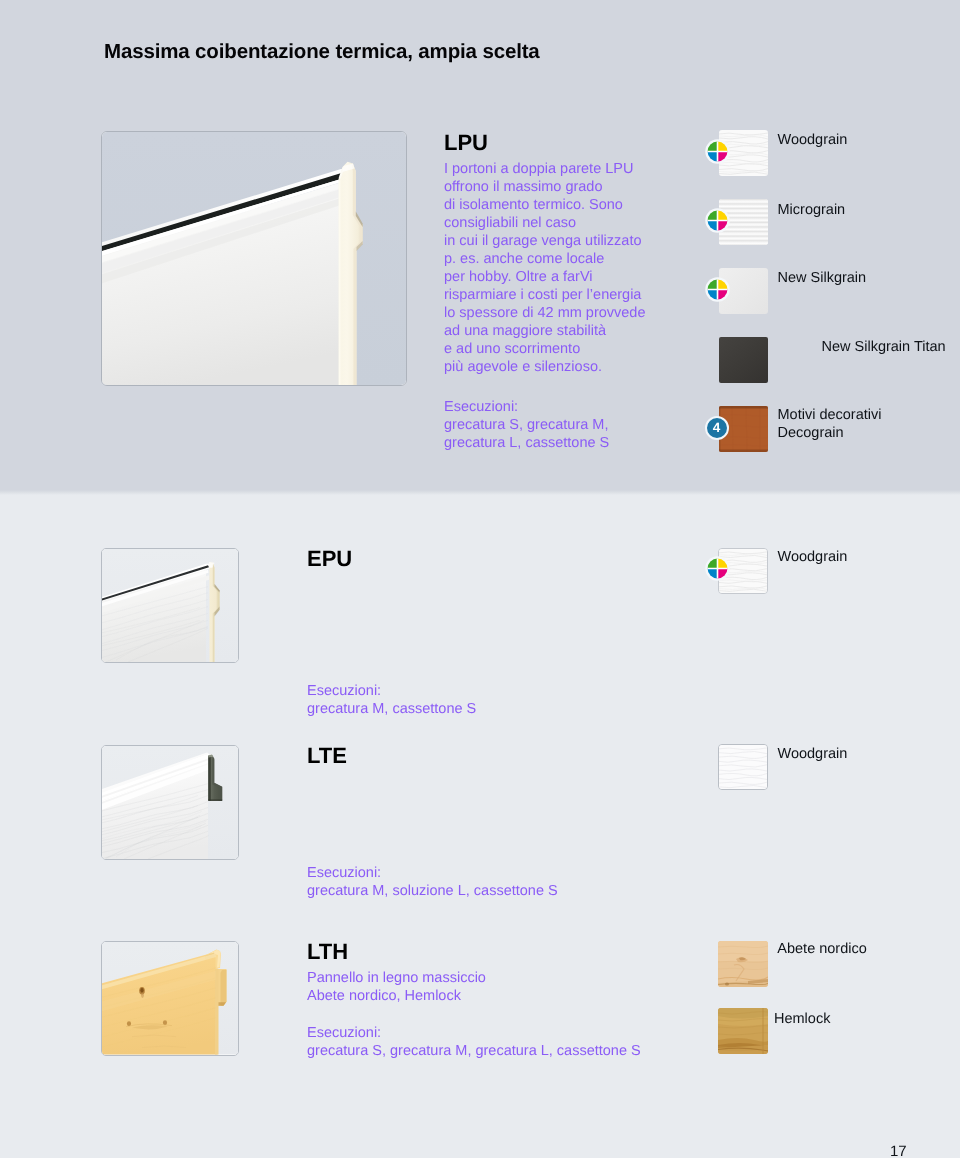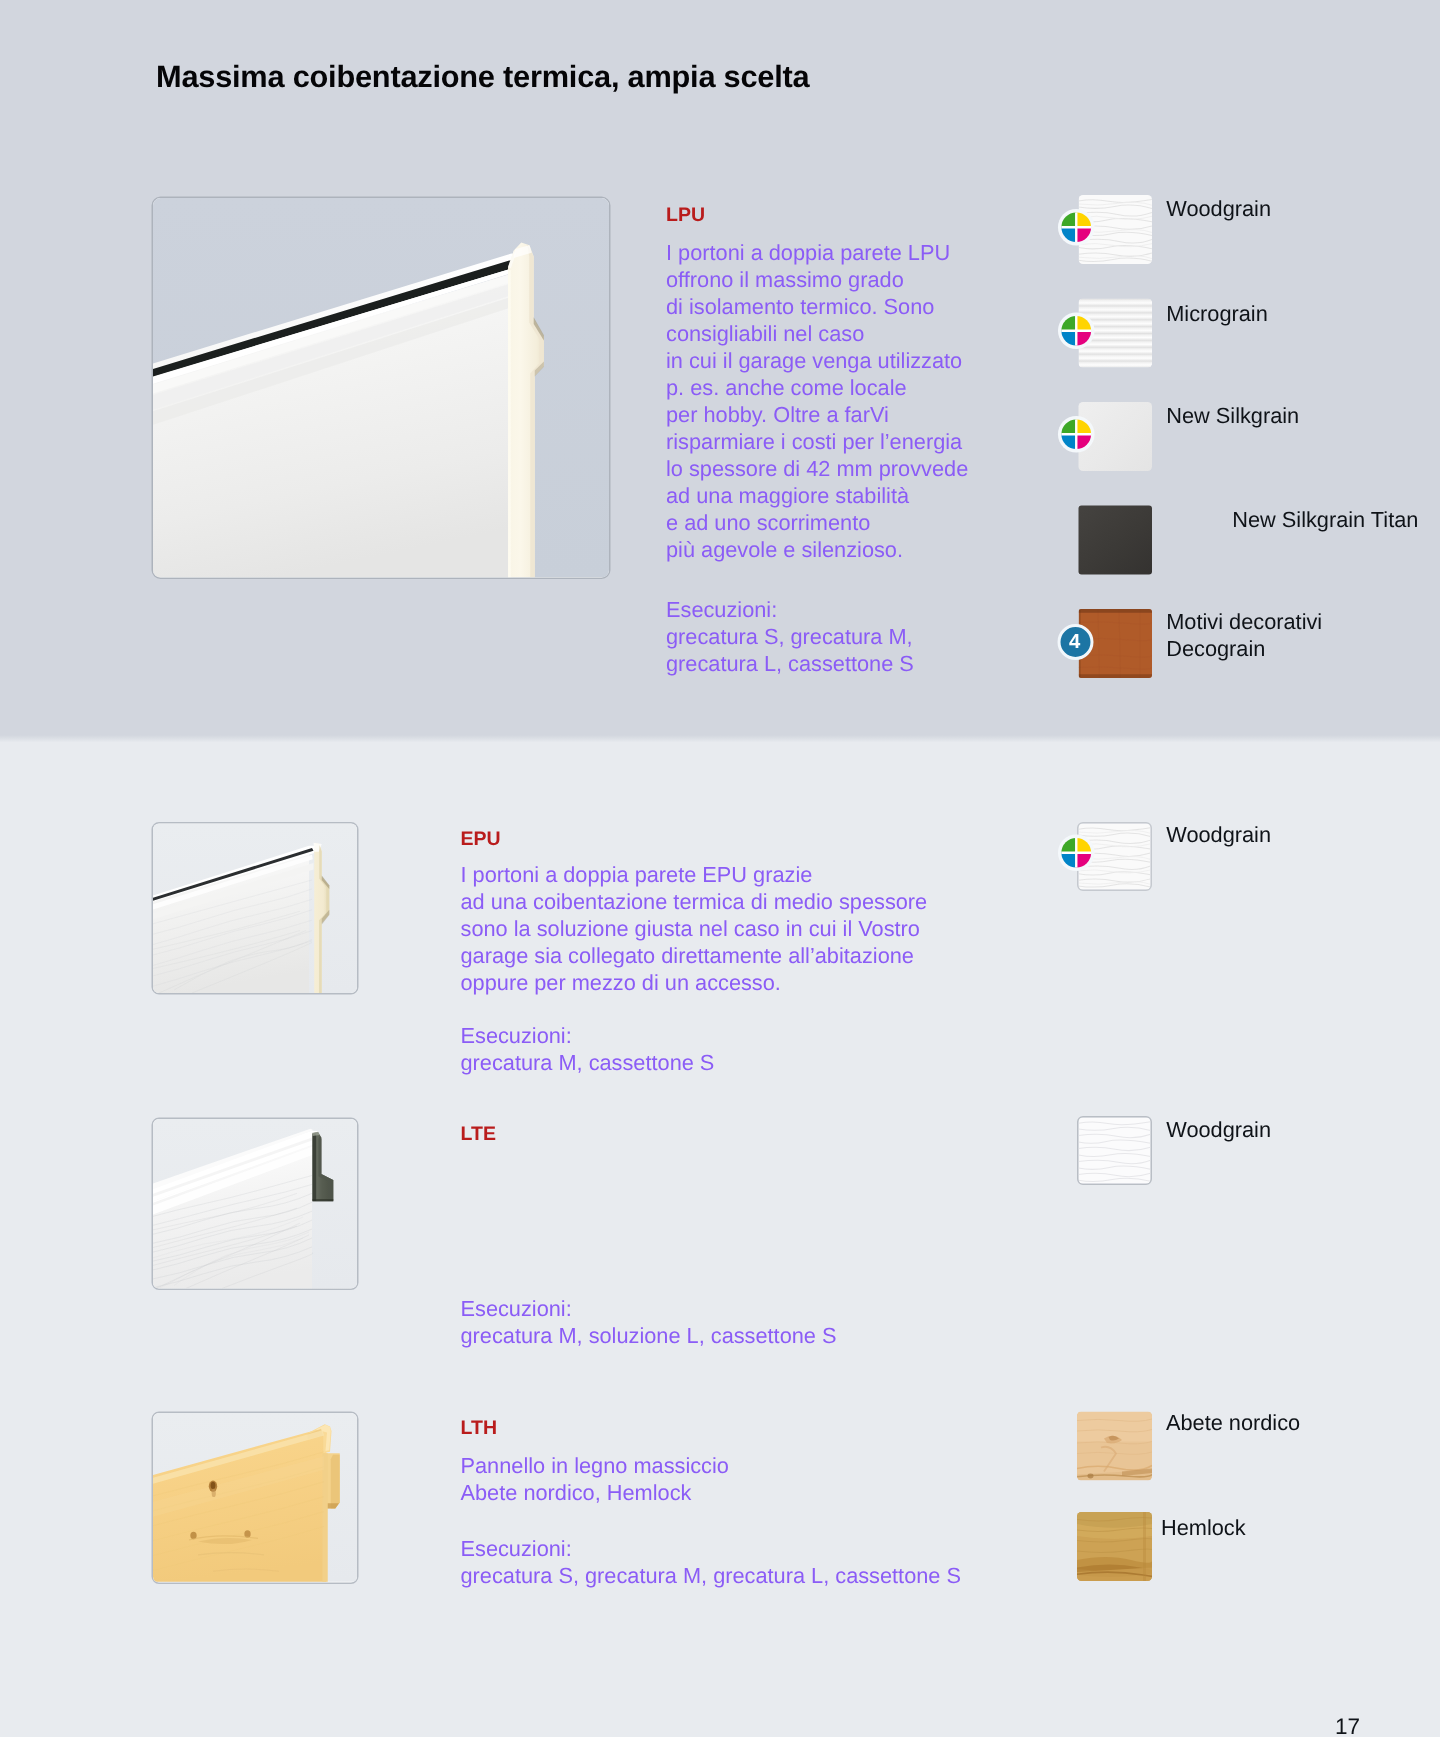--- a/index.html
+++ b/index.html
@@ -7,21 +7,21 @@
   body{width:960px;height:1158px;font-family:"Liberation Sans",sans-serif;
        background:#e8ebef;color:#1a1d21;overflow:hidden;position:relative;
        -webkit-font-smoothing:antialiased;text-rendering:geometricPrecision;}
   .page{position:absolute;left:0;top:0;width:960px;height:920px;}
   .band-top{position:absolute;left:0;top:0;width:960px;height:495px;
     background:linear-gradient(to bottom,#d2d6de 0,#d2d6de 490px,#dadee4 492px,#e8ebef 495px);}
 
   .title{position:absolute;left:104px;top:35px;font-size:20.5px;font-weight:bold;
          line-height:27px;letter-spacing:-0.15px;color:#050507;white-space:pre;}
 
-  .sec-h{position:absolute;font-size:13px;font-weight:bold;color:#b91c1c;
+  .sec-h{position:absolute;font-size:22px;font-weight:bold;color:#000000;
          letter-spacing:0px;line-height:20px;}
   .body-t{position:absolute;font-size:14.5px;line-height:18px;color:#8b5cf6;white-space:pre;
           letter-spacing:0px;}
 
   .frame{position:absolute;border:1px solid #adb3bc;border-radius:6px;overflow:hidden;
          background:#fff;box-sizing:border-box;}
   .frame-sm{border-color:#b6bcc4;border-radius:5px;}
 
   .sw{position:absolute;border-radius:3px;overflow:hidden;}
   .swlabel{position:absolute;font-size:14.5px;color:#0f1318;line-height:18px;white-space:pre;
@@ -281,25 +281,20 @@
 
       <path d="M107.5 13 L111.5 14 L112.5 19 L112.5 36 L117.5 42 L117.5 61 L112.5 67 L112.5 114 L107.5 114 L107.5 18 Z" fill="url(#epuCore)"></path>
       <path d="M107 13 L112.5 13.8 L110.5 19 L107.5 19 Z" fill="#ffffff" opacity="0.8"></path>
       <path d="M111 14.5 L112.5 19 L112.5 36 L117.5 42 L117.5 61 L112.5 67 L112.5 114 L110.7 114 L110.7 65 L115.5 60 L115.5 43 L110.8 37 L110.8 19 Z" fill="#e3d8b4" opacity="0.85"></path>
       <path d="M112.5 35 L117.5 41.5 L117.5 44 L112.5 38 Z" fill="#a89d7d" opacity="0.7"></path>
       <path d="M112.5 64 L117.5 58 L117.5 61.5 L112.5 68 Z" fill="#a89d7d" opacity="0.55"></path>
     </svg>
   </div>
 
   <div class="sec-h" style="left:307px;top:548.6px;">EPU</div>
-  <div class="body-t" style="left:307px;top:575px;">I portoni a doppia parete EPU grazie
-ad una coibentazione termica di medio spessore
-sono la soluzione giusta nel caso in cui il Vostro
-garage sia collegato direttamente all’abitazione
-oppure per mezzo di un accesso.</div>
   <div class="body-t" style="left:307px;top:681.5px;">Esecuzioni:</div>
   <div class="body-t" style="left:307px;top:699.5px;">grecatura M, cassettone S</div>
 
   <div class="swrow">
     <div class="sw" style="left:718.3px;top:547.5px;width:50px;height:46px;border:1px solid #c5c9cf;box-sizing:border-box;border-radius:4px;">
       <svg width="48" height="44" viewBox="0 0 49 46" preserveAspectRatio="none">
         <rect width="49" height="46" fill="#fafafa"></rect>
         <g stroke="#e3e3e3" stroke-width="0.7" fill="none" opacity="0.95">
           <path d="M0 4 Q10 2.2 20 4.2 T49 3"></path>
             <path d="M0 8 Q12 10 24 7.6 T49 9"></path>

